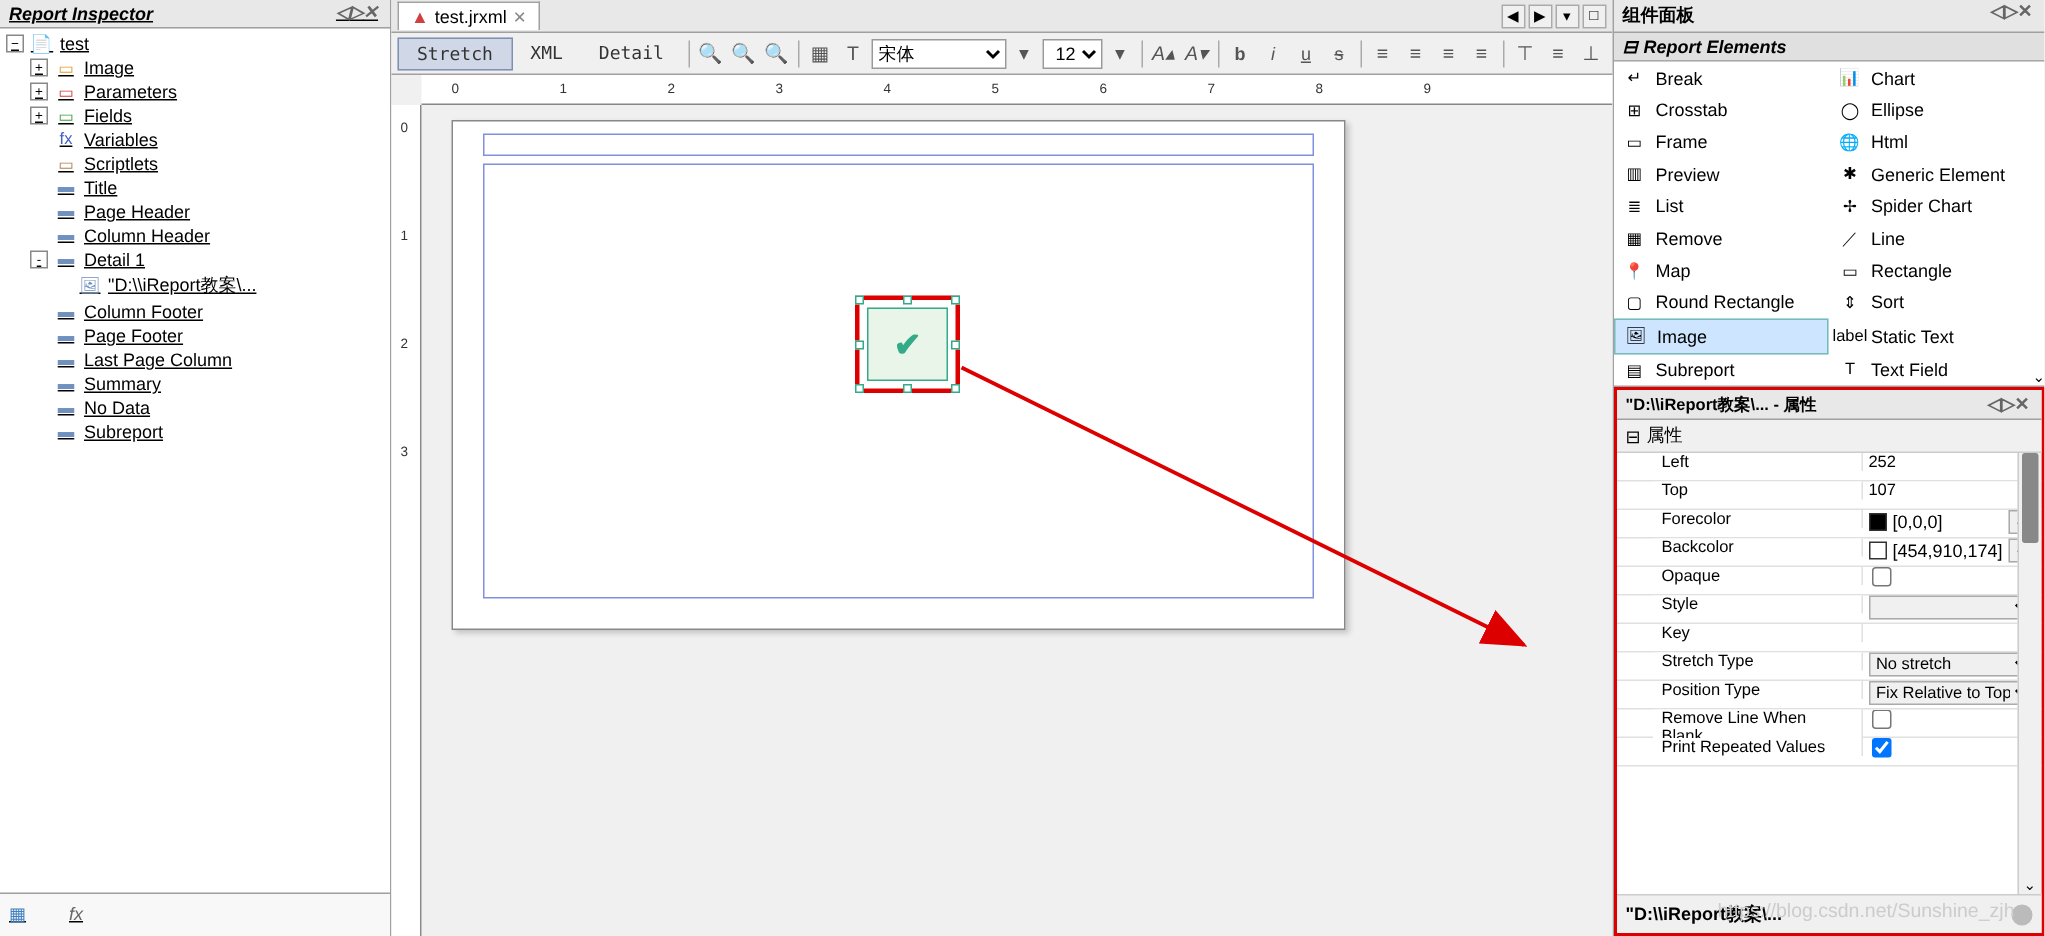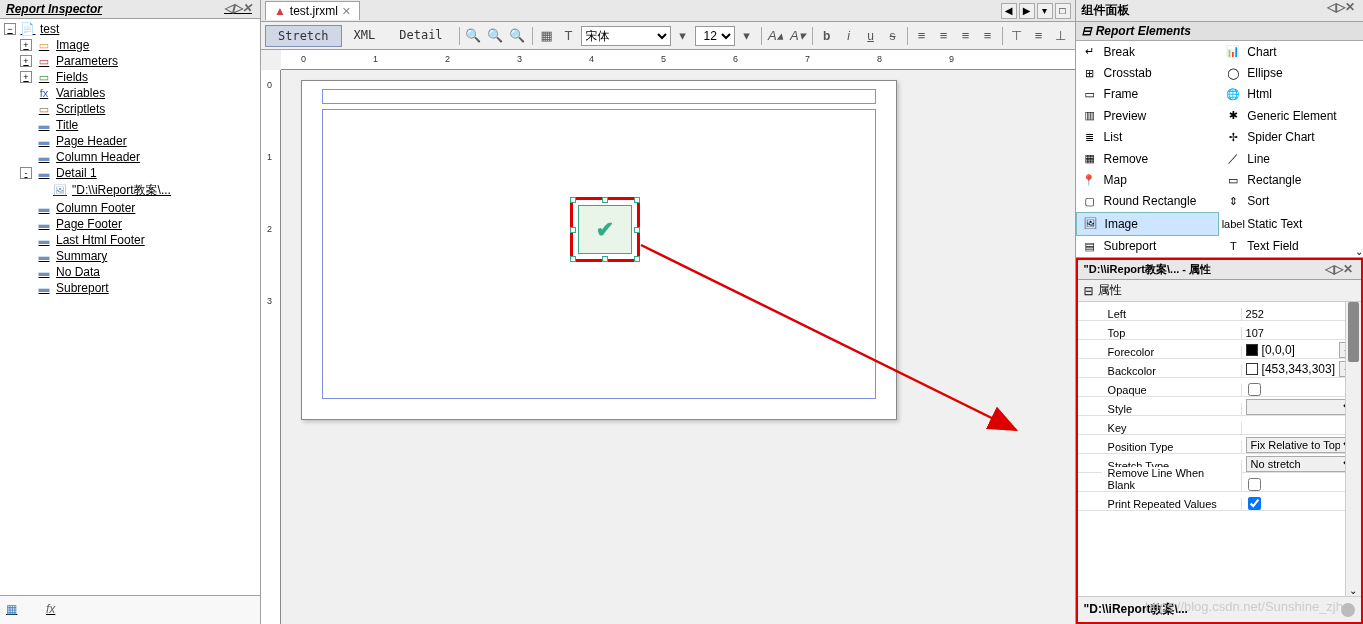--- a/index.html
+++ b/index.html
@@ -57,21 +57,21 @@
 .palette-item { display: flex; align-items: center; gap: 6px; padding: 3px 6px; cursor: pointer; font-family: monospace; font-size: 13px; }
 .palette-item.selected { background: #cde5ff; border: 1px solid #7bb; }
 .palette-icon { width: 16px; height: 14px; display: inline-flex; align-items: center; justify-content: center; }
 .palette-scroll { position: absolute; right: 0; top: 0; bottom: 0; width: 8px; }
 
 
 .props-area { flex: 1; display: flex; flex-direction: column; border: 2px solid #d00; }
 .props-header { background: #e8e8e8; padding: 2px 6px; border-bottom: 1px solid #a0a0a0; display: flex; justify-content: space-between; font-weight: bold; align-items: center; }
 .props-section { background: #f0f0f0; padding: 2px 6px; border-bottom: 1px solid #ccc; display: flex; align-items: center; gap: 4px; font-size: 11px; }
 .props-table { flex: 1; overflow: auto; position: relative; }
-.prop-row { display: flex; border-bottom: 1px solid #e0e0e0; height: 19px; align-items: flex-end; padding-left: 24px; }
+.prop-row { display: flex; border-bottom: 1px solid #e0e0e0; height: 19px; align-items: flex-start; padding-left: 24px; }
 .prop-label { width: 140px; padding: 0 6px; font-size: 11px; background: #fff; border-right: 1px solid #e0e0e0; }
 .prop-value { flex: 1; padding: 0 4px; font-size: 11px; display: flex; align-items: center; gap: 4px; }
 .prop-value input[type=text] { border: none; width: 100%; font-size: 11px; outline: none; }
 .prop-value input[type=checkbox] { margin-left: 2px; }
 .prop-value select { border: 1px solid #aaa; width: 100%; font-size: 11px; background: #f0f0f0; }
 .color-swatch { width: 12px; height: 12px; border: 1px solid #333; }
 .prop-btn { width: 18px; height: 16px; border: 1px solid #aaa; background: #f0f0f0; font-size: 9px; text-align: center; cursor: pointer; margin-left: auto; }
 .props-scroll { position: absolute; right: 0; top: 0; width: 16px; bottom: 0; background: #f0f0f0; border-left: 1px solid #ccc; }
 .scroll-thumb { position: absolute; top: 0; left: 2px; right: 2px; height: 60px; background: #888; border-radius: 2px; }
 .props-footer { background: #f0f0f0; padding: 4px 6px; border-top: 1px solid #ccc; font-weight: bold; font-size: 11px; display: flex; align-items: center; }
@@ -169,21 +169,21 @@
           <div class="tree-node">
             <span class="tree-indent"></span>
             <span class="tree-toggle empty"></span>
             <span class="tree-icon" style="color:#7090c0;font-size:11px">▬</span>
             <span>Page Footer</span>
           </div>
           <div class="tree-node">
             <span class="tree-indent"></span>
             <span class="tree-toggle empty"></span>
             <span class="tree-icon" style="color:#7090c0;font-size:11px">▬</span>
-            <span>Last Html Footer</span>
+            <span>Last Page Column</span>
           </div>
           <div class="tree-node">
             <span class="tree-indent"></span>
             <span class="tree-toggle empty"></span>
             <span class="tree-icon" style="color:#7090c0;font-size:11px">▬</span>
             <span>Summary</span>
           </div>
           <div class="tree-node">
             <span class="tree-indent"></span>
             <span class="tree-toggle empty"></span>
@@ -440,21 +440,21 @@
             <div class="prop-value">
               <span class="color-swatch" style="background:#000"></span>
               <span>[0,0,0]</span>
               <span class="prop-btn">…</span>
             </div>
           </div>
           <div class="prop-row">
             <div class="prop-label">Backcolor</div>
             <div class="prop-value">
               <span class="color-swatch" style="background:#fff"></span>
-              <span>[453,343,303]</span>
+              <span>[454,910,174]</span>
               <span class="prop-btn">…</span>
             </div>
           </div>
           <div class="prop-row">
             <div class="prop-label">Opaque</div>
             <div class="prop-value">
               <input type="checkbox" style="">
             </div>
           </div>
           <div class="prop-row">
@@ -463,29 +463,29 @@
               <select><option></option></select>
             </div>
           </div>
           <div class="prop-row">
             <div class="prop-label">Key</div>
             <div class="prop-value">
               <input type="text" value="" style="">
             </div>
           </div>
           <div class="prop-row">
+            <div class="prop-label">Stretch Type</div>
+            <div class="prop-value">
+              <select><option>No stretch</option></select>
+            </div>
+          </div>
+          <div class="prop-row">
             <div class="prop-label">Position Type</div>
             <div class="prop-value">
               <select><option>Fix Relative to Top</option></select>
-            </div>
-          </div>
-          <div class="prop-row">
-            <div class="prop-label">Stretch Type</div>
-            <div class="prop-value">
-              <select><option>No stretch</option></select>
             </div>
           </div>
           <div class="prop-row">
             <div class="prop-label">Remove Line When Blank</div>
             <div class="prop-value">
               <input type="checkbox" style="">
             </div>
           </div>
           <div class="prop-row">
             <div class="prop-label">Print Repeated Values</div>

